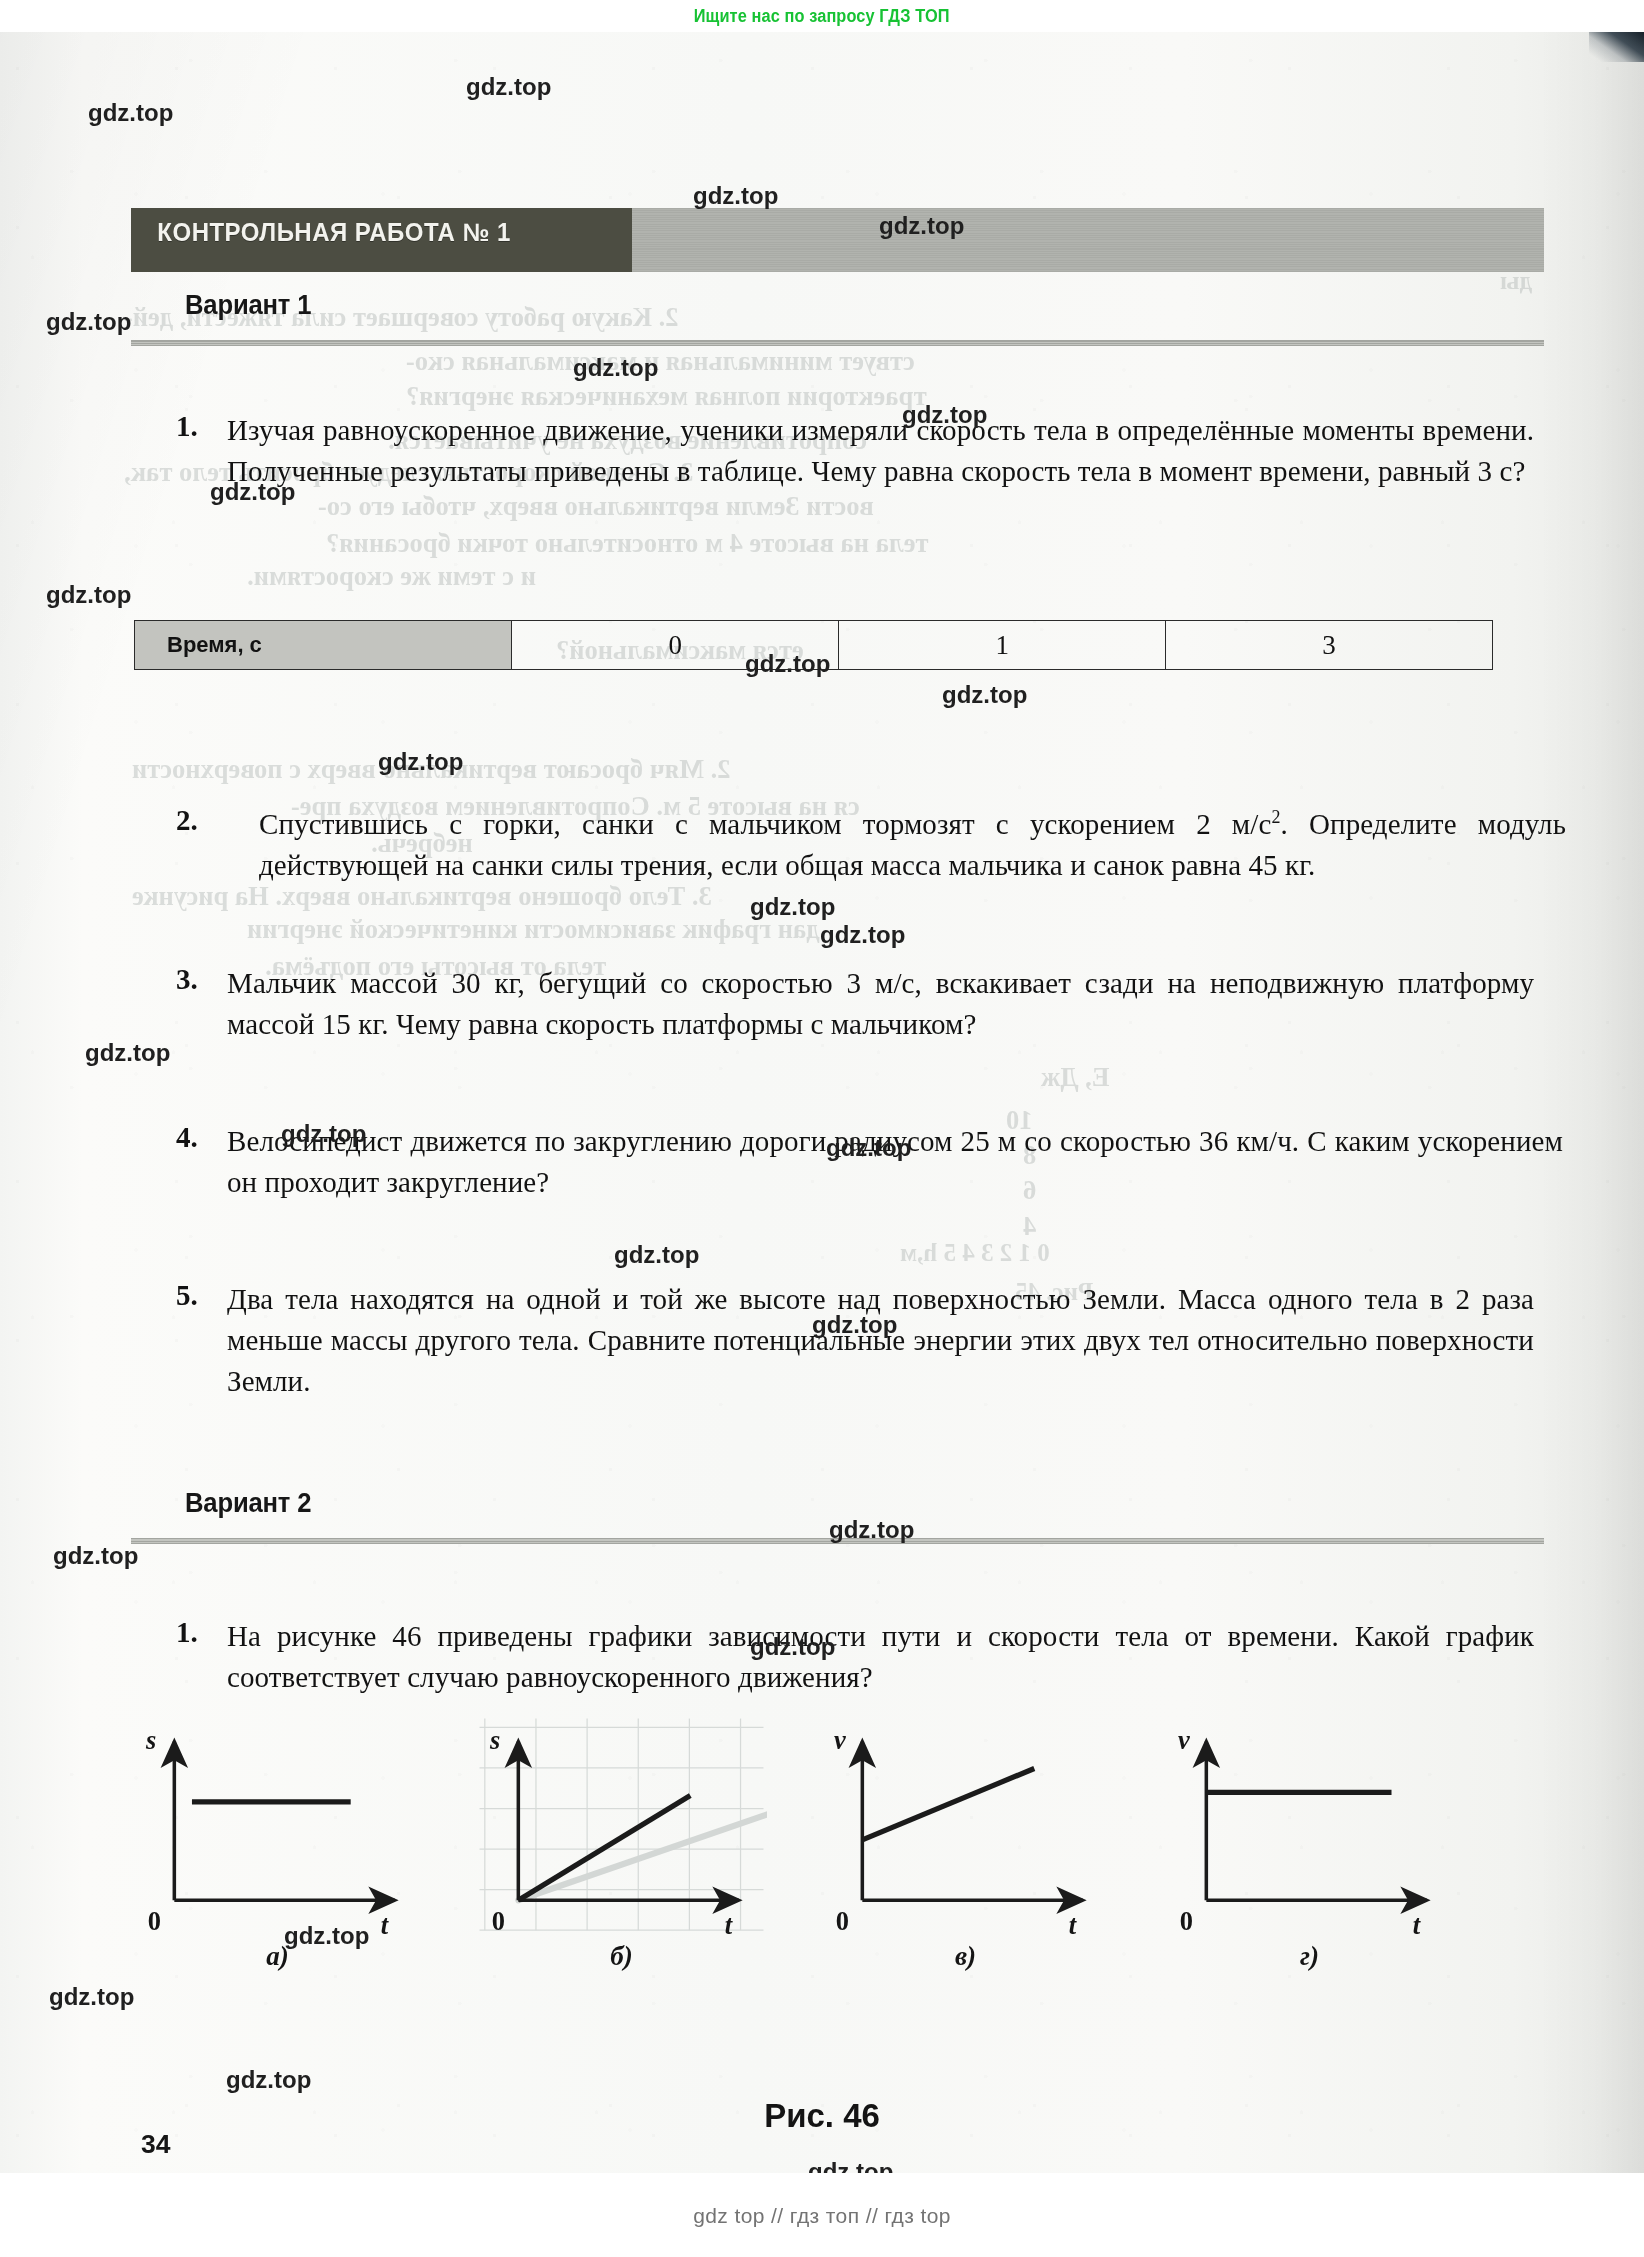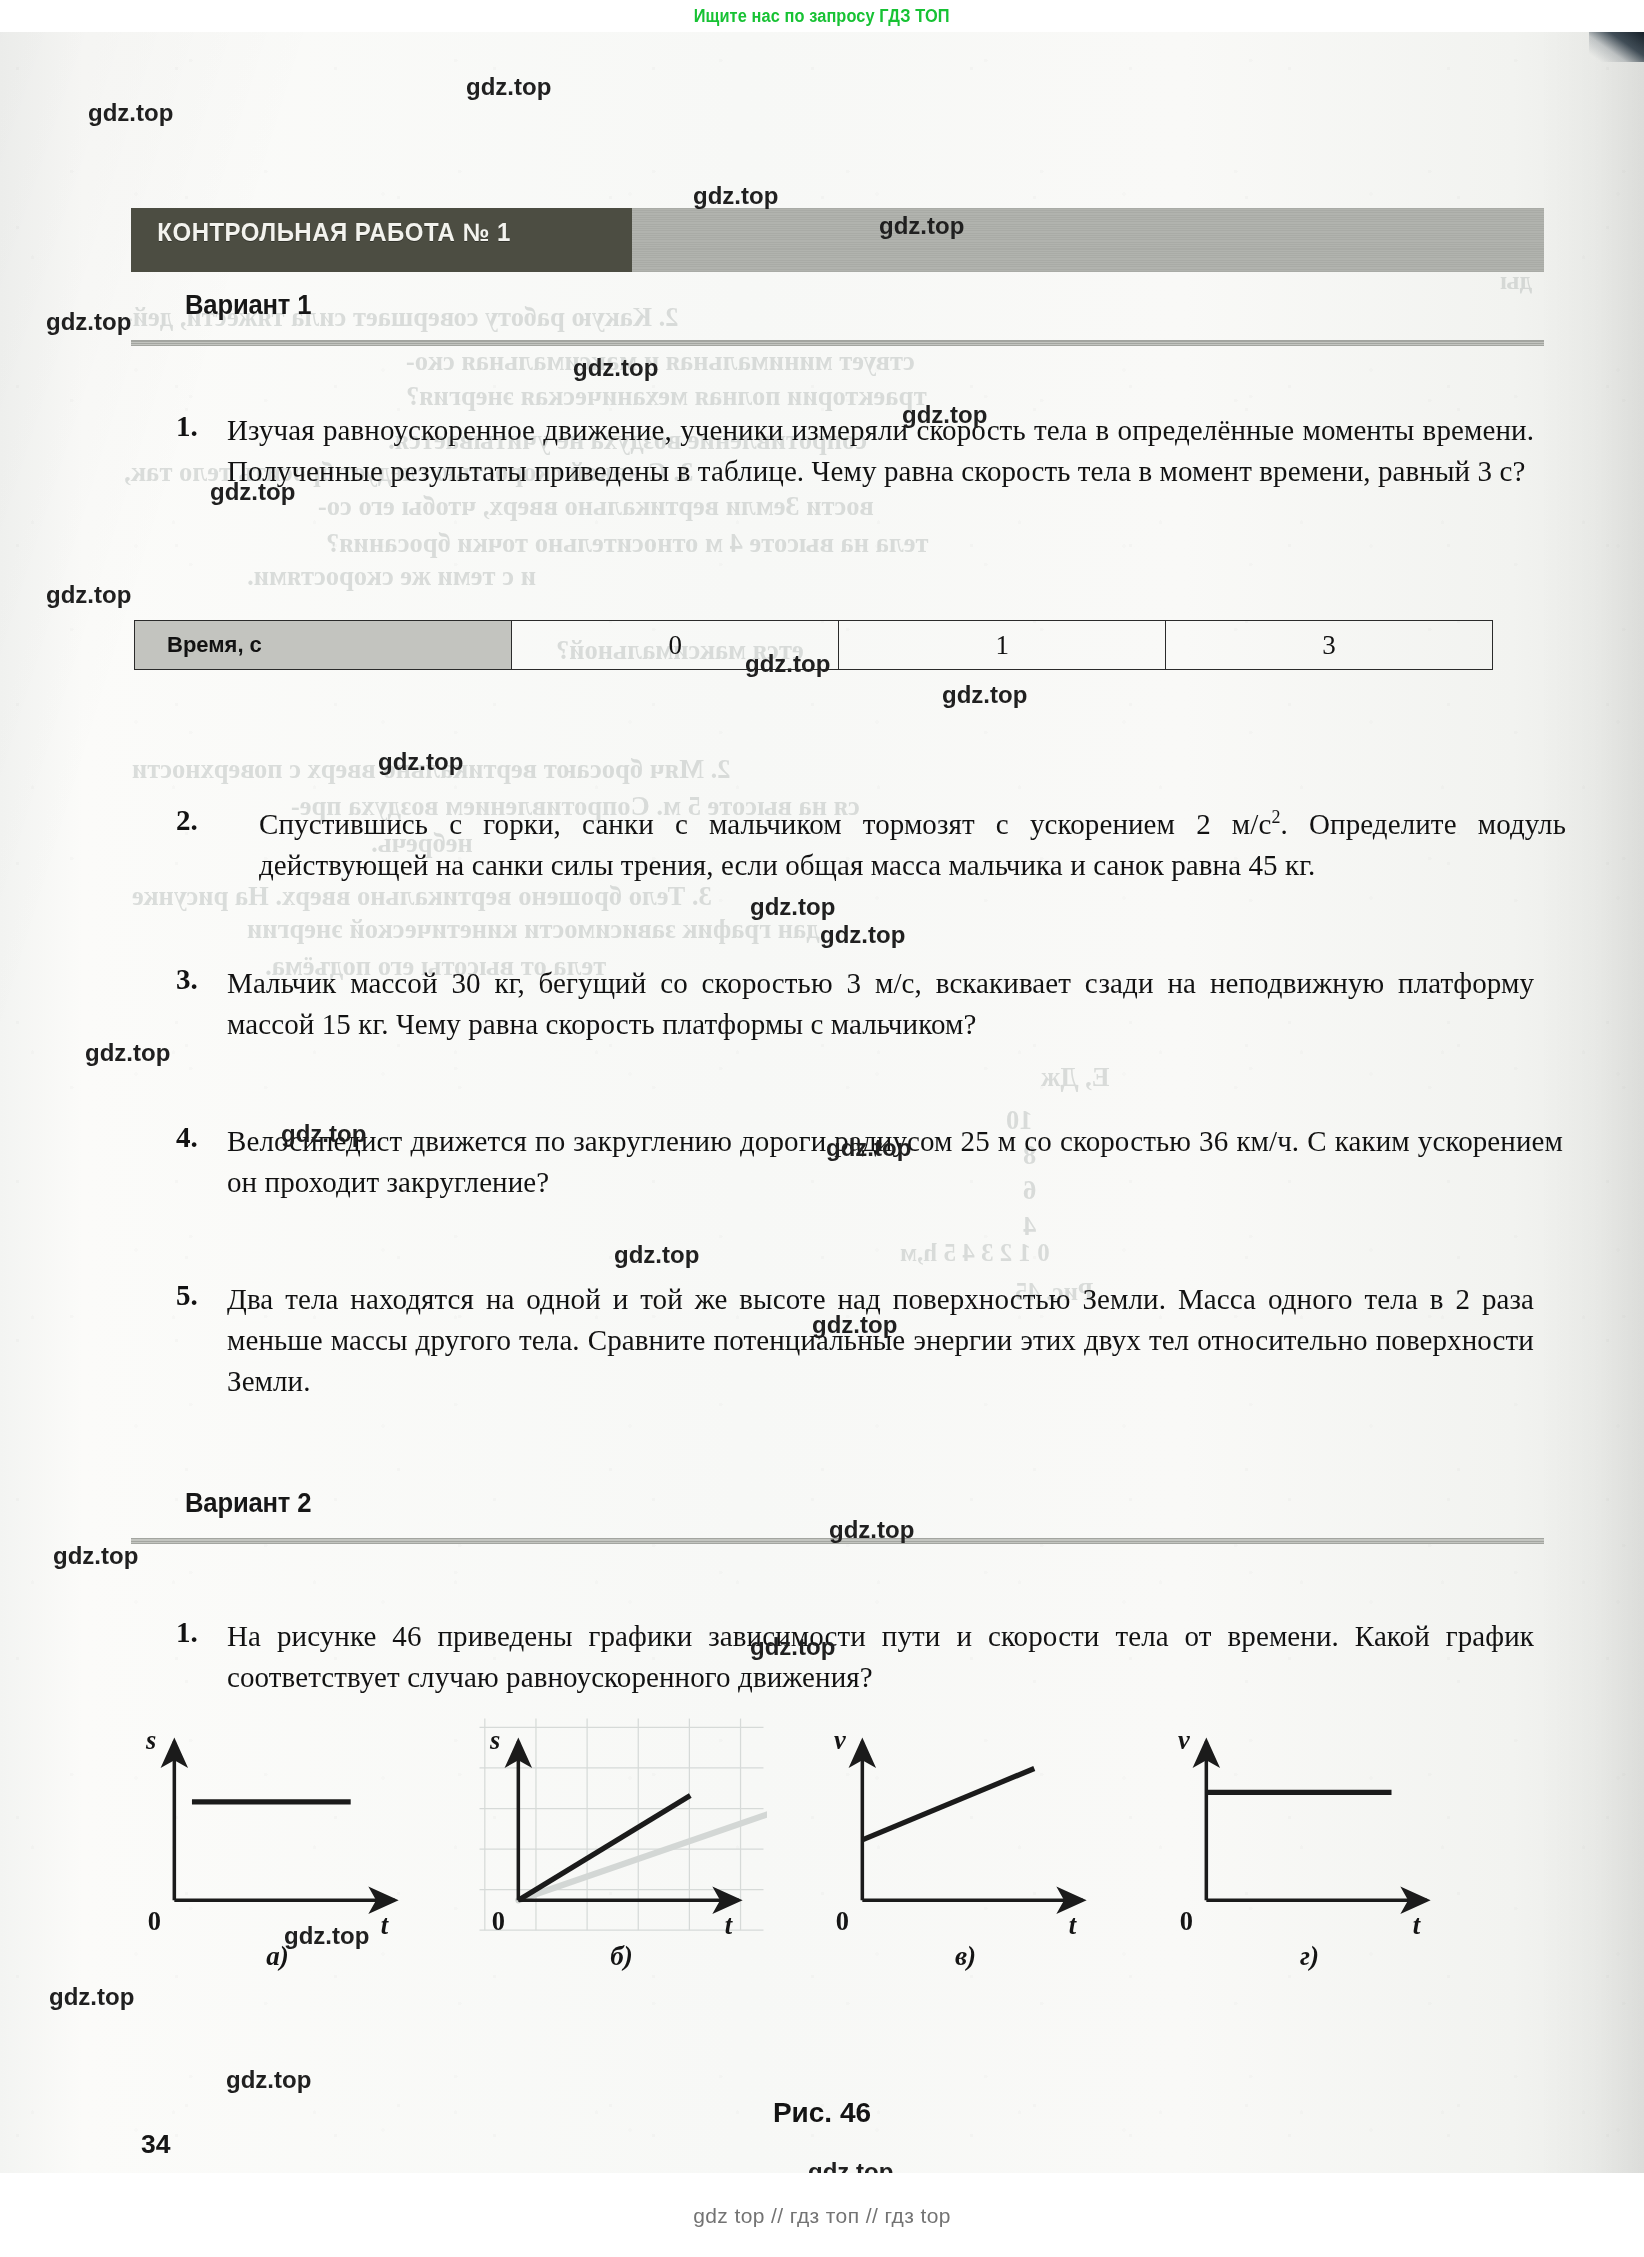--- a/index.html
+++ b/index.html
@@ -158,21 +158,21 @@
   .graph{position:absolute;top:0;width:291px;height:221px;}
   .graph svg{display:block;}
   .graph-label{
     position:absolute;top:228px;width:291px;text-align:center;
     font-family:"Liberation Serif", serif;
     font-style:italic;font-weight:700;font-size:27px;color:#151515;
   }
   #fig-caption{
     position:absolute;left:0;top:2065px;width:1644px;text-align:center;
     font-family:"Liberation Sans", sans-serif;
-    font-weight:700;font-size:28px;color:#141414;
+    font-weight:700;font-size:33px;color:#141414;
   }
 
   
   #page-number{
     position:absolute;left:141px;top:2097px;
     font-family:"Liberation Sans", sans-serif;
     font-weight:700;font-size:26.5px;color:#161616;
   }
   #footer-rule{
     position:absolute;left:134px;top:2147px;width:1412px;height:6.2px;

